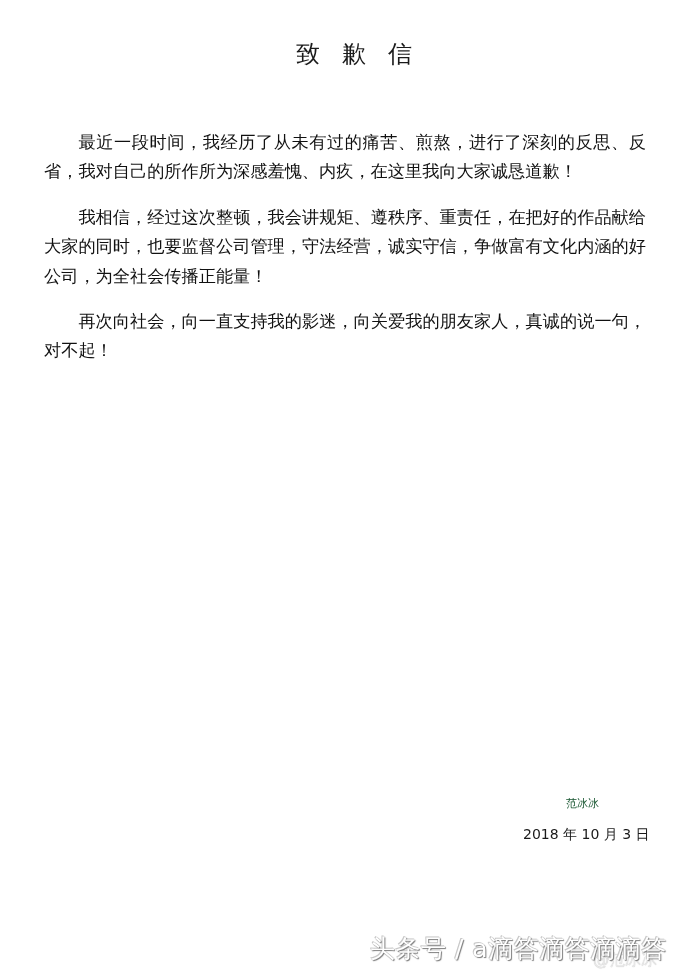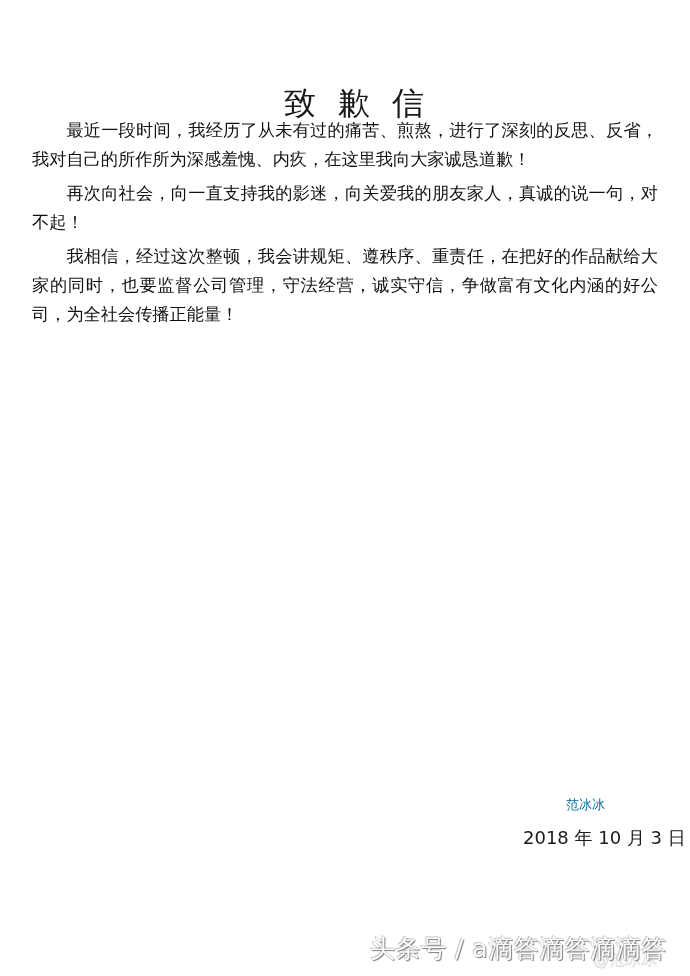--- a/index.html
+++ b/index.html
@@ -3,36 +3,36 @@
   <meta charset="utf-8">
   <style>
     html, body { margin: 0; padding: 0; background: #ffffff; }
     body {
       width: 690px; height: 976px; position: relative; overflow: hidden;
       font-family: "DejaVu Sans", "Liberation Sans", sans-serif;
       color: #111111;
     }
     .title {
       position: absolute; top: 38px; left: 0; width: 690px;
-      text-align: center; font-size: 32px; letter-spacing: 22px;
+      text-align: center; font-size: 24px; letter-spacing: 22px;
       padding-left: 40px; box-sizing: border-box;
-      font-weight: normal; color: #1a1a1a; margin-top: 44px;
+      font-weight: normal; color: #1a1a1a;
     }
     .body-text {
       position: absolute; top: 112px; left: 28px; width: 634px;
       font-size: 17.2px; line-height: 29.4px; text-align: justify;
     }
-    .body-text p { margin: 4px; text-indent: 2em; }
+    .body-text p { margin: 16px; text-indent: 2em; }
     .signature {
       position: absolute; top: 796px; left: 566px;
-      font-size: 13px; color: #0369a1;
+      font-size: 11px; color: #14532d;
     }
     .date {
       position: absolute; top: 826px; left: 523px;
-      font-size: 18px; color: #1a1a1a;
+      font-size: 14px; color: #1a1a1a;
     }
     .watermark {
       position: absolute; top: 932px; left: 370px;
       font-size: 25px; color: #ffffff; letter-spacing: 0.5px;
       text-shadow: 1px 1px 1px #7a7a7a, -1px -1px 0 #c8c8c8, 0 0 1px #888;
       white-space: nowrap;
       text-align: center;
     }
     .watermark-sub {
       position: absolute; top: 950px; left: 593px;
@@ -40,21 +40,21 @@
       text-shadow: 0 0 1px #bdbdbd;
     }
   </style>
 </head>
 <body>
 
 <div class="title">致歉信</div>
 
 <div class="body-text">
   <p>最近一段时间，我经历了从未有过的痛苦、煎熬，进行了深刻的反思、反省，我对自己的所作所为深感羞愧、内疚，在这里我向大家诚恳道歉！</p>
+  <p>我相信，经过这次整顿，我会讲规矩、遵秩序、重责任，在把好的作品献给大家的同时，也要监督公司管理，守法经营，诚实守信，争做富有文化内涵的好公司，为全社会传播正能量！</p>
   <p>再次向社会，向一直支持我的影迷，向关爱我的朋友家人，真诚的说一句，对不起！</p>
-  <p>我相信，经过这次整顿，我会讲规矩、遵秩序、重责任，在把好的作品献给大家的同时，也要监督公司管理，守法经营，诚实守信，争做富有文化内涵的好公司，为全社会传播正能量！</p>
 </div>
 
 <div class="signature">范冰冰</div>
 <div class="date">2018 年 10 月 3 日</div>
 
 <div class="watermark-sub">@范冰冰</div>
 <div class="watermark">头条号 / a滴答滴答滴滴答</div>
 
 </body></html>

